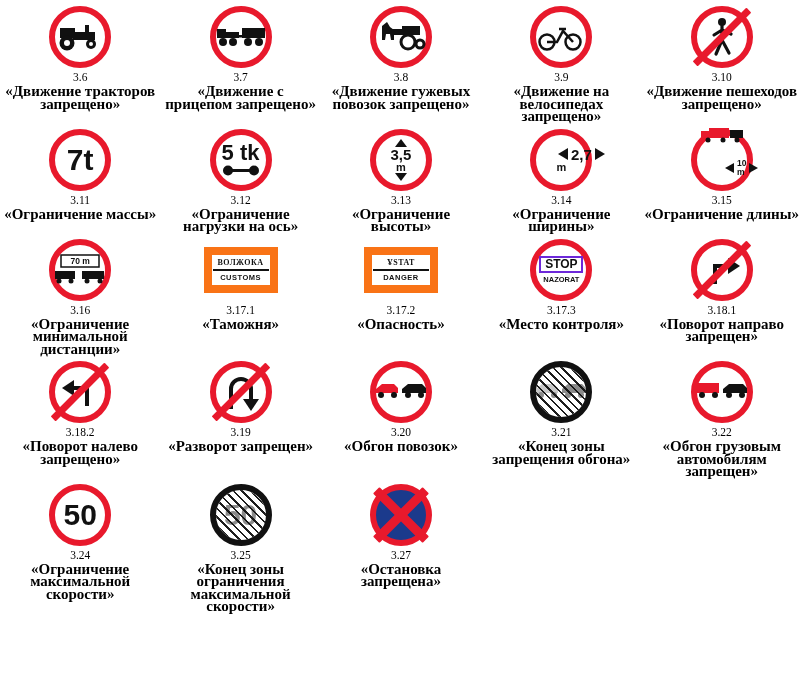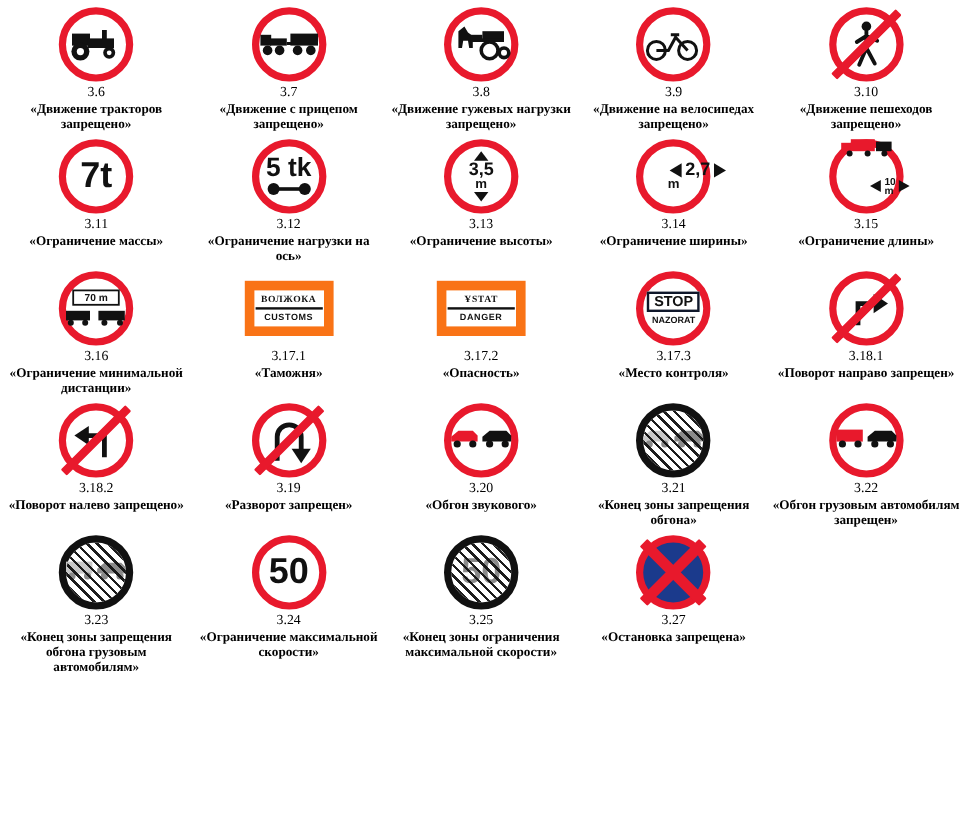--- a/index.html
+++ b/index.html
@@ -21,21 +21,21 @@
     padding: 4px 2px 0 2px;
   }
   .sign-wrap { height: 66px; display:flex; align-items:center; justify-content:center; }
   .code {
     font-size: 11.5px;
     line-height: 13px;
     text-align: center;
     margin-top: 1px;
   }
   .caption {
-    font-size: 11px;
+    font-size: 15px;
     line-height: 12.5px;
     text-align: center;
     font-weight: bold;
     margin-top: 1px;
     max-width: 156px;
   }
 
   
   .round {
     width: 62px; height: 62px; border-radius: 50%;
@@ -161,21 +161,21 @@
               <rect x="16" y="9" width="10" height="6" fill="#111"></rect>
               <rect x="26" y="6" width="18" height="8" fill="#111"></rect>
               <rect x="24" y="12" width="20" height="3" fill="#111"></rect>
               <circle cx="32" cy="22" r="7" fill="none" stroke="#111" stroke-width="3"></circle>
               <circle cx="44" cy="24" r="4" fill="none" stroke="#111" stroke-width="3"></circle>
             </svg>
           </div>
         </div>
       </div>
       <div class="code">3.8</div>
-      <div class="caption">«Движение гужевых нагрузки запрещено»</div>
+      <div class="caption">«Движение гужевых повозок запрещено»</div>
     </div>
 
     <div class="cell">
       <div class="sign-wrap">
         <div class="round">
           <div class="glyph">
             <svg width="48" height="30" viewBox="0 0 48 30">
               <circle cx="10" cy="20" r="7.5" fill="none" stroke="#111" stroke-width="2.5"></circle>
               <circle cx="36" cy="20" r="7.5" fill="none" stroke="#111" stroke-width="2.5"></circle>
               <path d="M10 20 L20 20 L26 9 L36 20 M20 20 L26 9 M22 7 L29 7" fill="none" stroke="#111" stroke-width="2.5"></path>
@@ -361,21 +361,21 @@
       </div>
       <div class="code">3.17.2</div>
       <div class="caption">«Опасность»</div>
     </div>
 
     <div class="cell">
       <div class="sign-wrap">
         <div class="round">
           <div class="glyph">
             <div class="stack">
-              <div style="width:44px;background:#fff;border:2px solid #0f172a;font-family:'Liberation Sans',sans-serif;font-weight:bold;font-size:12px;text-align:center;line-height:13px;color:#111">STOP</div>
+              <div style="width:44px;background:#fff;border:2px solid #6d28d9;font-family:'Liberation Sans',sans-serif;font-weight:bold;font-size:12px;text-align:center;line-height:13px;color:#111">STOP</div>
               <div style="font-family:'Liberation Sans',sans-serif;font-weight:bold;font-size:7.5px;margin-top:3px;color:#111">NAZORAT</div>
             </div>
           </div>
         </div>
       </div>
       <div class="code">3.17.3</div>
       <div class="caption">«Место контроля»</div>
     </div>
 
     <div class="cell">
@@ -438,21 +438,21 @@
               <circle cx="7" cy="16" r="3" fill="#111"></circle>
                 <circle cx="20" cy="16" r="3" fill="#111"></circle>
               <path d="M28 14 h24 v-5 l-4 -4 h-14 l-6 5 z" fill="#111"></path>
               <circle cx="34" cy="16" r="3" fill="#111"></circle>
                 <circle cx="47" cy="16" r="3" fill="#111"></circle>
             </svg>
           </div>
         </div>
       </div>
       <div class="code">3.20</div>
-      <div class="caption">«Обгон звукового»</div>
+      <div class="caption">«Обгон повозок»</div>
     </div>
 
     <div class="cell">
       <div class="sign-wrap">
         <div class="round black">
           <div class="glyph">
             <svg width="54" height="26" viewBox="0 0 54 26">
               <path d="M2 14 h22 v-5 l-4 -4 h-12 l-6 5 z" fill="#c8c8c8"></path>
               <circle cx="7" cy="16" r="3" fill="#8a8a8a"></circle>
                 <circle cx="20" cy="16" r="3" fill="#8a8a8a"></circle>
@@ -483,39 +483,20 @@
           </div>
         </div>
       </div>
       <div class="code">3.22</div>
       <div class="caption">«Обгон грузовым автомобилям запрещен»</div>
     </div>
   </div>
 
   <div class="row">
 
-    <div class="cell">
-      <div class="sign-wrap">
-        <div class="round black">
-          <div class="glyph">
-            <svg width="54" height="26" viewBox="0 0 54 26">
-              <rect x="2" y="4" width="22" height="10" fill="#c8c8c8"></rect>
-              <circle cx="7" cy="16" r="3" fill="#8a8a8a"></circle>
-                <circle cx="20" cy="16" r="3" fill="#8a8a8a"></circle>
-              <path d="M28 14 h24 v-5 l-4 -4 h-14 l-6 5 z" fill="#8a8a8a"></path>
-              <circle cx="34" cy="16" r="3" fill="#8a8a8a"></circle>
-                <circle cx="47" cy="16" r="3" fill="#8a8a8a"></circle>
-            </svg>
-          </div>
-          <div class="hatch"></div>
-        </div>
-      </div>
-      <div class="code">3.23</div>
-      <div class="caption">«Конец зоны запрещения обгона грузовым автомобилям»</div>
-    </div>
 
     <div class="cell">
       <div class="sign-wrap">
         <div class="round">
           <div class="glyph">
             <span class="num big">50</span>
           </div>
         </div>
       </div>
       <div class="code">3.24</div>

